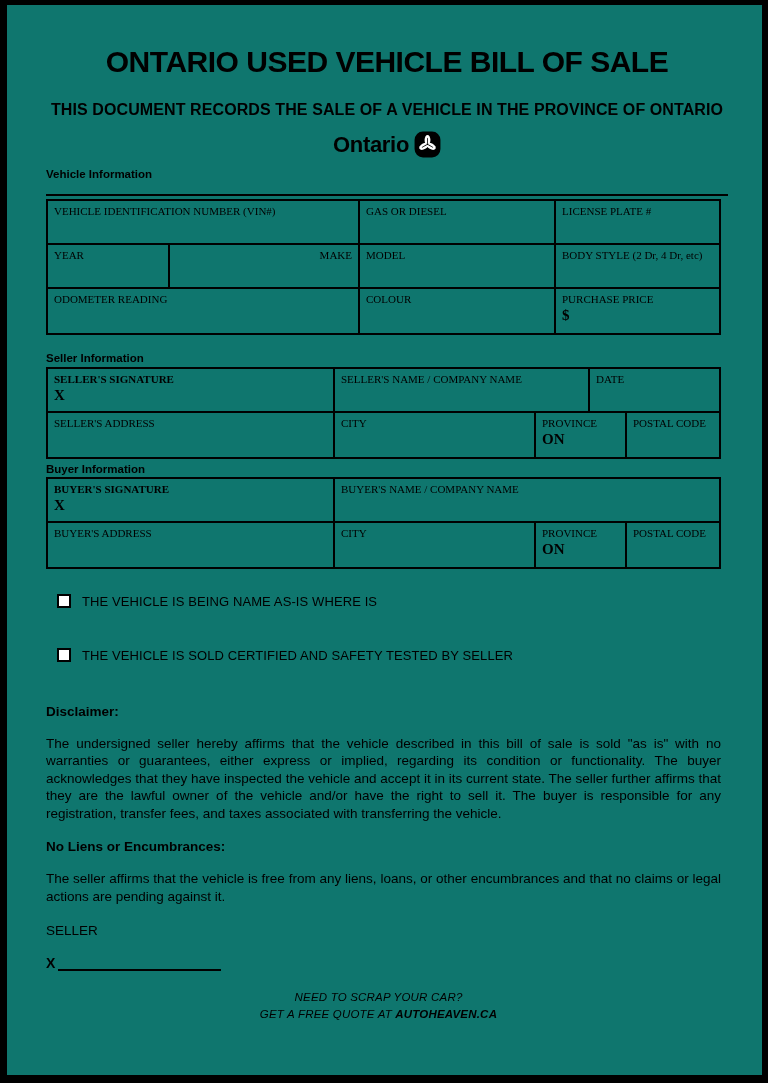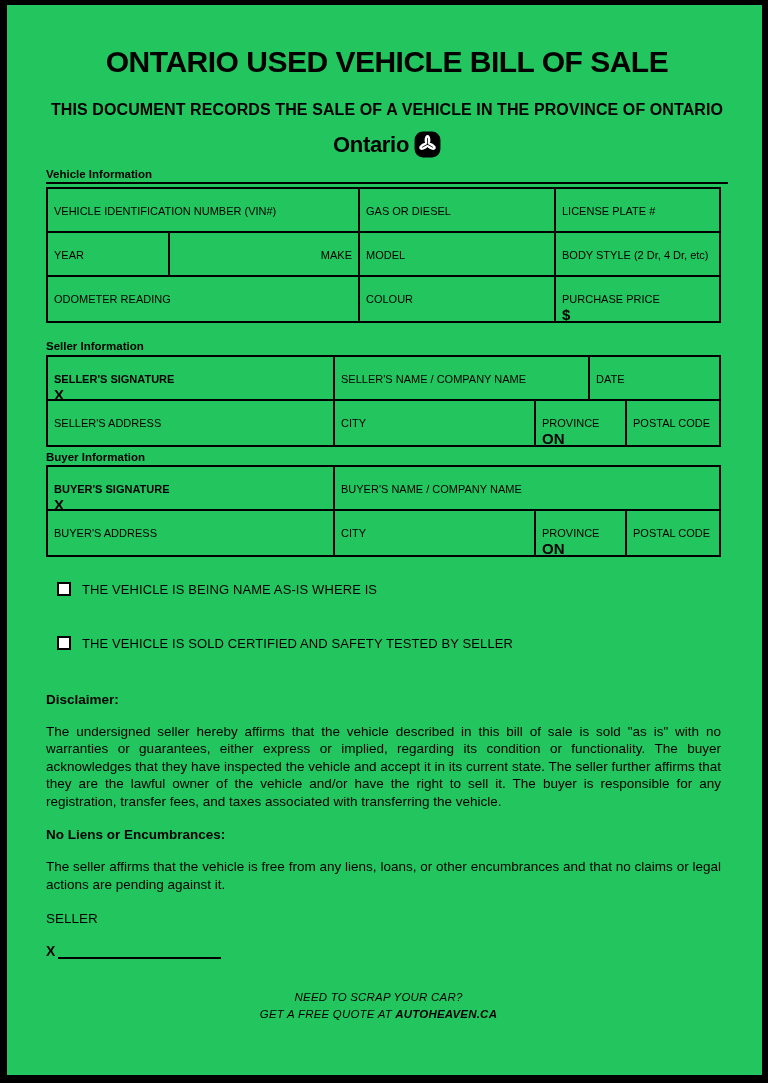--- a/index.html
+++ b/index.html
@@ -1,44 +1,44 @@
 <!DOCTYPE html>
 <html><head>
 <meta charset="utf-8">
 <style>
   html,body{margin:0;padding:0;background:#fff;}
   *{box-sizing:border-box;}
   .frame{
     width:768px;height:1083px;
     border-style:solid;border-color:#000;
     border-width:5px 6px 8px 7px;
-    background:#22c55e;
+    background:#0f766e;
     font-family:"Liberation Sans","DejaVu Sans",sans-serif;
     color:#000;
     position:relative;
     overflow:hidden;
   }
   .content{padding:0 34px 0 39px;width:100%;}
   .title{
     text-align:center;font-weight:bold;font-size:30px;letter-spacing:-0.5px;
     margin:41px 0 0 0;line-height:1.05;
   }
   .subtitle{
     text-align:center;font-weight:bold;font-size:16px;letter-spacing:0.1px;
     margin-top:23px;
   }
   .logo{display:flex;align-items:center;justify-content:center;gap:5px;margin-top:11px;height:30px;}
   .logo-text{font-weight:bold;font-size:22px;letter-spacing:-0.3px;}
   .sec-head{font-weight:bold;font-size:11.5px;}
-  .underlined{border-bottom:2px solid #000;padding-bottom:2px;}
+  .underlined{border-bottom:2px solid #000;padding-bottom:14px;}
   .vehicle-head{margin-top:8px;}
   .tbl{width:675px;border:2px solid #000;}
   .trow{display:flex;height:44px;border-bottom:2px solid #000;}
   .trow:last-child{border-bottom:none;}
-  .cell{border-right:2px solid #000;padding:16px 6px;overflow:hidden;}
+  .cell{border-right:2px solid #000;padding:4px 6px;overflow:hidden;font-family:Liberation Serif, serif;}
   .cell:last-child{border-right:none;flex:1;}
   .lbl{font-size:11px;line-height:1.25;}
   .lbl.b{font-weight:bold;}
   .val{font-weight:bold;font-size:15px;margin-top:1px;line-height:1.1;}
   .w122{width:122px;} .w190{width:190px;text-align:right;} .w196{width:196px;} .w312{width:312px;}
   .w287{width:287px;} .w255{width:255px;} .w201{width:201px;} .w91{width:91px;}
   .seller-head{margin-top:17px;}
   .tbl.mt3{margin-top:3px;}
   .buyer-head{margin-top:4px;}
   .check-row{display:flex;align-items:center;margin-top:0;}

